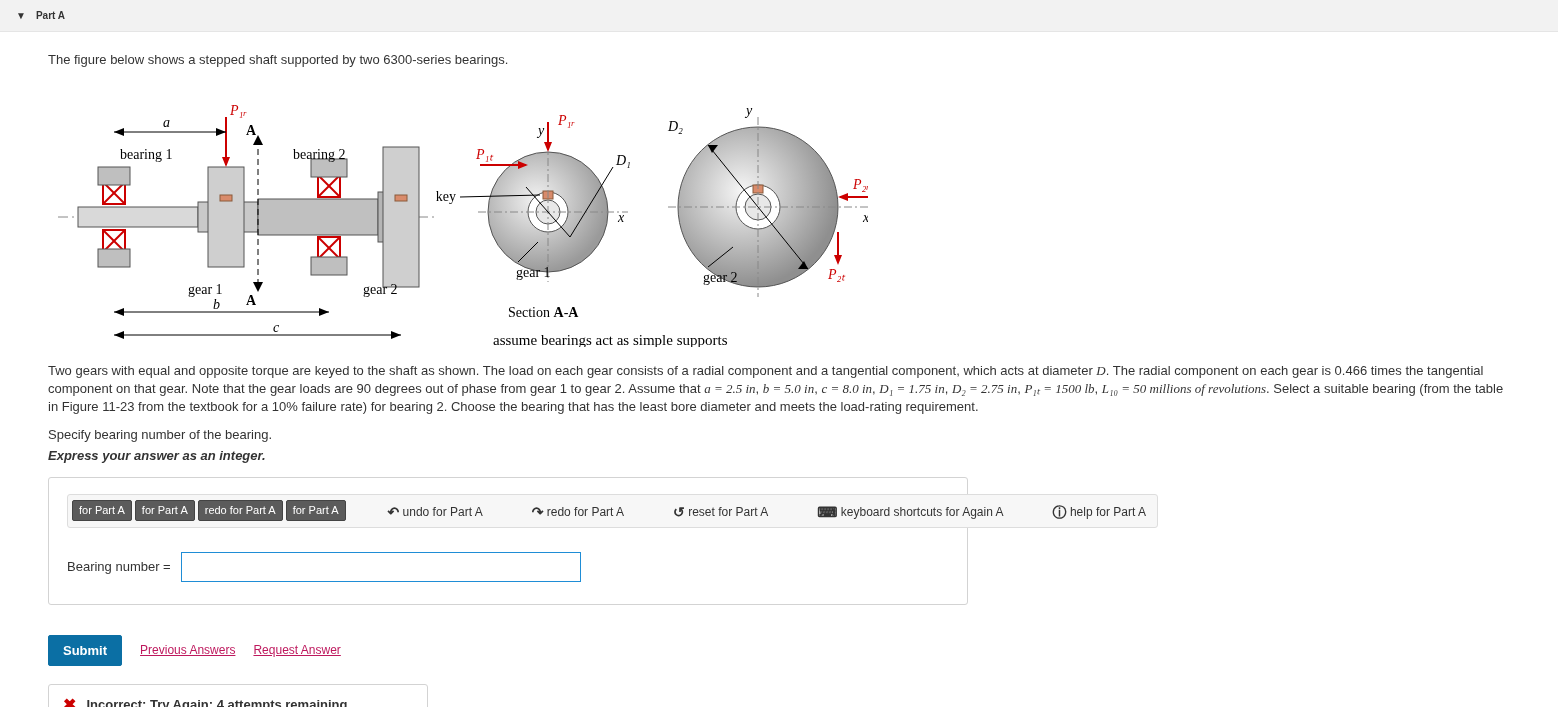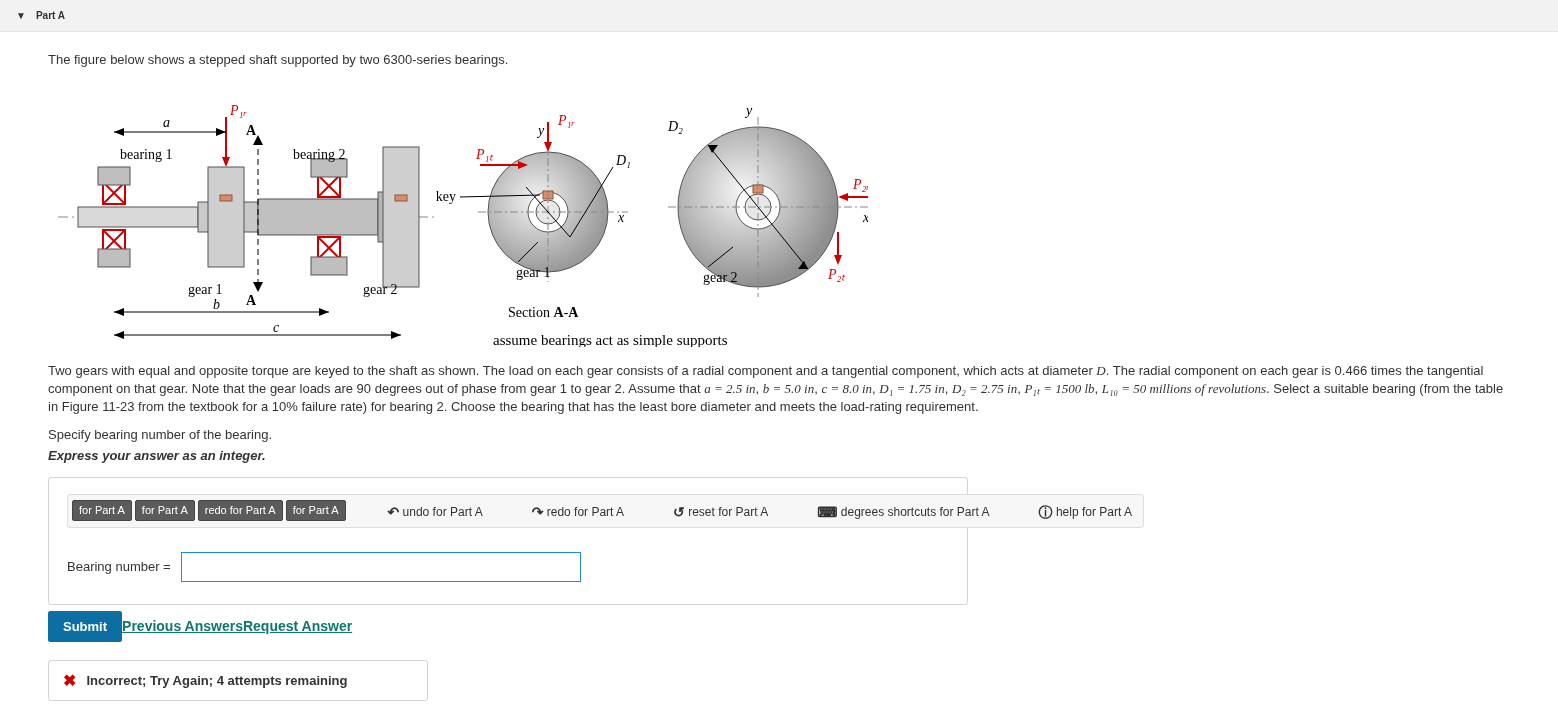--- a/index.html
+++ b/index.html
@@ -91,36 +91,36 @@
     gap: 10px;
   }
   .input-row label { font-size: 13px; }
   .answer-input {
     width: 400px;
     height: 30px;
     border: 1px solid #1f8dd6;
     padding: 4px 6px;
     font-size: 13px;
   }
-  .actions { margin-top: 6px; display: flex; align-items: center; }
+  .actions { margin-top: 30px; display: flex; align-items: center; gap: 18px; }
   .btn-submit {
     background: #0b6fa4;
     color: #fff;
     border: 1px solid #0b6fa4;
     border-radius: 2px;
     padding: 7px 14px;
     font-weight: bold;
     cursor: pointer;
     font-size: 13px;
   }
   .link-btn {
-    color: #0f766e;
+    color: #be185d;
     text-decoration: underline;
-    font-weight: bold;
-    font-size: 14px;
+    font-weight: normal;
+    font-size: 12px;
     cursor: pointer;
   }
   .feedback-box {
     margin-top: 18px;
     border: 1px solid #d3d3d3;
     border-radius: 3px;
     padding: 10px 14px;
     width: 380px;
     display: flex;
     align-items: center;
@@ -300,21 +300,21 @@
 
   <div class="answer-box">
     <div class="toolbar-row">
       <button class="tool-btn">for Part A</button>
       <button class="tool-btn">for Part A</button>
       <button class="tool-btn">redo for Part A</button>
       <button class="tool-btn">for Part A</button>
       <button class="tool-btn light"><span class="sym">↶</span> <span>undo for Part A</span></button>
       <button class="tool-btn light"><span class="sym">↷</span> <span>redo for Part A</span></button>
       <button class="tool-btn light"><span class="sym">↺</span> <span>reset for Part A</span></button>
-      <button class="tool-btn light"><span class="sym">⌨</span> <span>degrees shortcuts for Part A</span></button>
+      <button class="tool-btn light"><span class="sym">⌨</span> <span>keyboard shortcuts for Again A</span></button>
       <button class="tool-btn light"><span class="sym">ⓘ</span> <span>help for Part A</span></button>
     </div>
     <div class="input-row">
       <label>Bearing number =</label>
       <input type="text" class="answer-input" value="" style="">
     </div>
   </div>
 
   <div class="actions">
     <button class="btn-submit">Submit</button>

